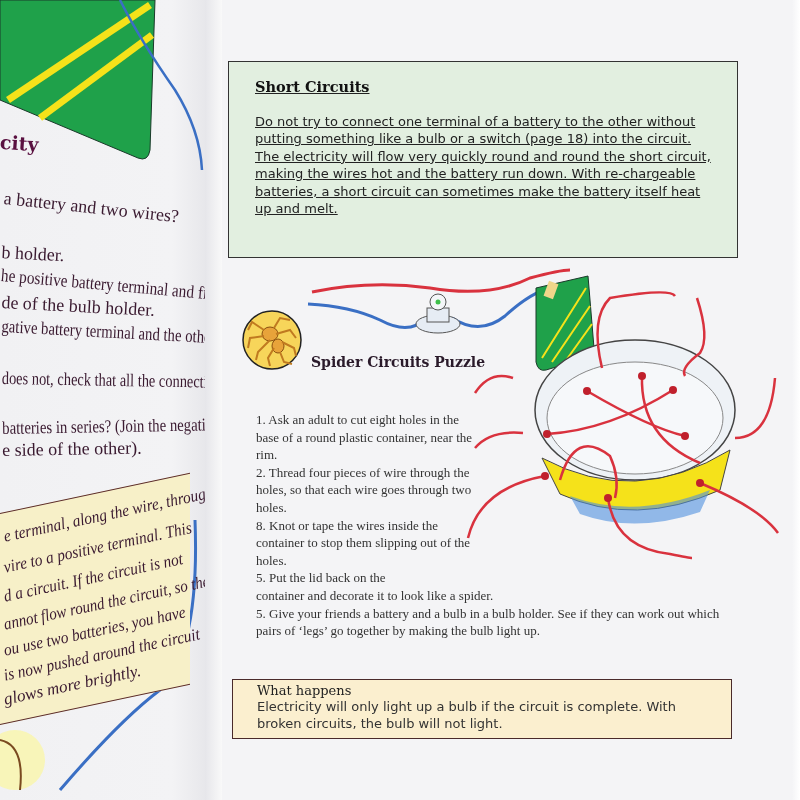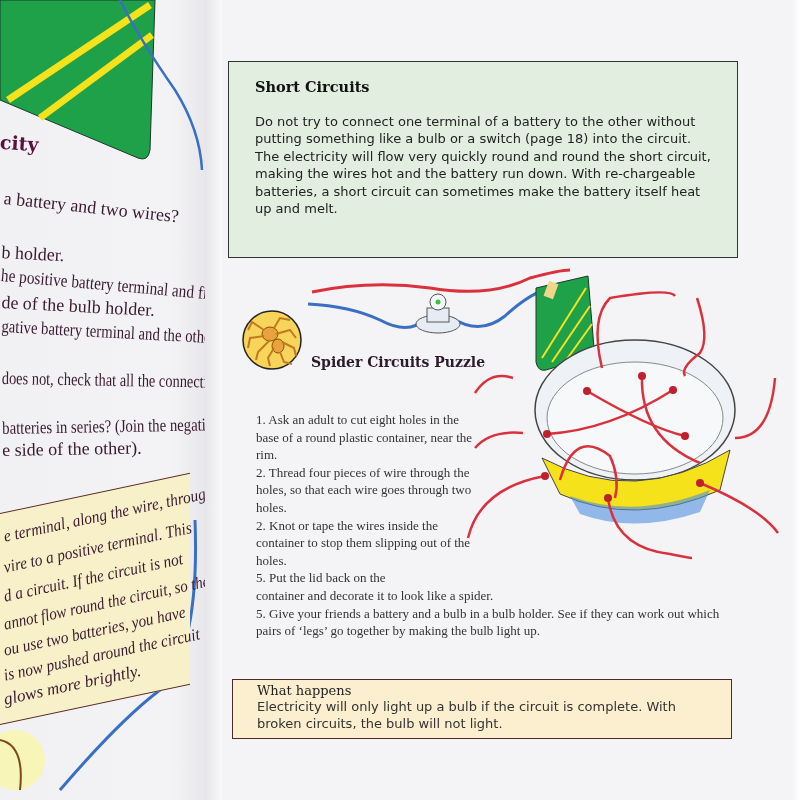--- a/index.html
+++ b/index.html
@@ -44,21 +44,21 @@
     .yellow-text {
       position: absolute; color: #3a1a30; font-style: italic;
       font-family: "Liberation Serif", serif; font-size: 17px; white-space: nowrap;
       transform-origin: left top;
     }
     
     .short-box {
       position: absolute; left: 228px; top: 61px; width: 510px; height: 197px;
       background: #e2efe0; border: 1.5px solid #333;
       box-sizing: border-box; padding: 16px 26px;
-      color: #222; font-family: "DejaVu Sans", sans-serif;
+      color: #222; font-family: "DejaVu Sans", sans-serif; text-decoration: underline;
     }
     .short-box h2 {
       margin: 0 0 18px 0; font-family: "DejaVu Serif", serif; font-size: 14.5px; font-weight: bold; color: #111;
     }
     .short-box p { margin: 0; font-size: 13px; line-height: 17.4px; }
     .spider-title {
       position: absolute; left: 311px; top: 354px;
       font-family: "DejaVu Serif", serif; font-weight: bold; font-size: 14px; color: #2a1a2a;
     }
     .steps {
@@ -184,21 +184,21 @@
     <circle cx="378" cy="240" r="4"></circle>
       <circle cx="470" cy="225" r="4"></circle>
   </g>
 </svg>
 
 <div class="spider-title">Spider Circuits Puzzle</div>
 
 <div class="steps">
   <p class="narrow">1. Ask an adult to cut eight holes in the base of a round plastic container, near the rim.</p>
   <p class="narrow">2. Thread four pieces of wire through the holes, so that each wire goes through two holes.</p>
-  <p class="narrow">2. Knot or tape the wires inside the container to stop them slipping out of the holes.</p>
+  <p class="narrow">8. Knot or tape the wires inside the container to stop them slipping out of the holes.</p>
   <p class="narrow">5. Put the lid back on the</p>
   <p>container and decorate it to look like a spider.</p>
   <p style="width:470px">5. Give your friends a battery and a bulb in a bulb holder. See if they can work out which pairs of ‘legs’ go together by making the bulb light up.</p>
 </div>
 
 <div class="what-box">
   <h3>What happens</h3>
   <p>Electricity will only light up a bulb if the circuit is complete. With broken circuits, the bulb will not light.</p>
 </div>
 

